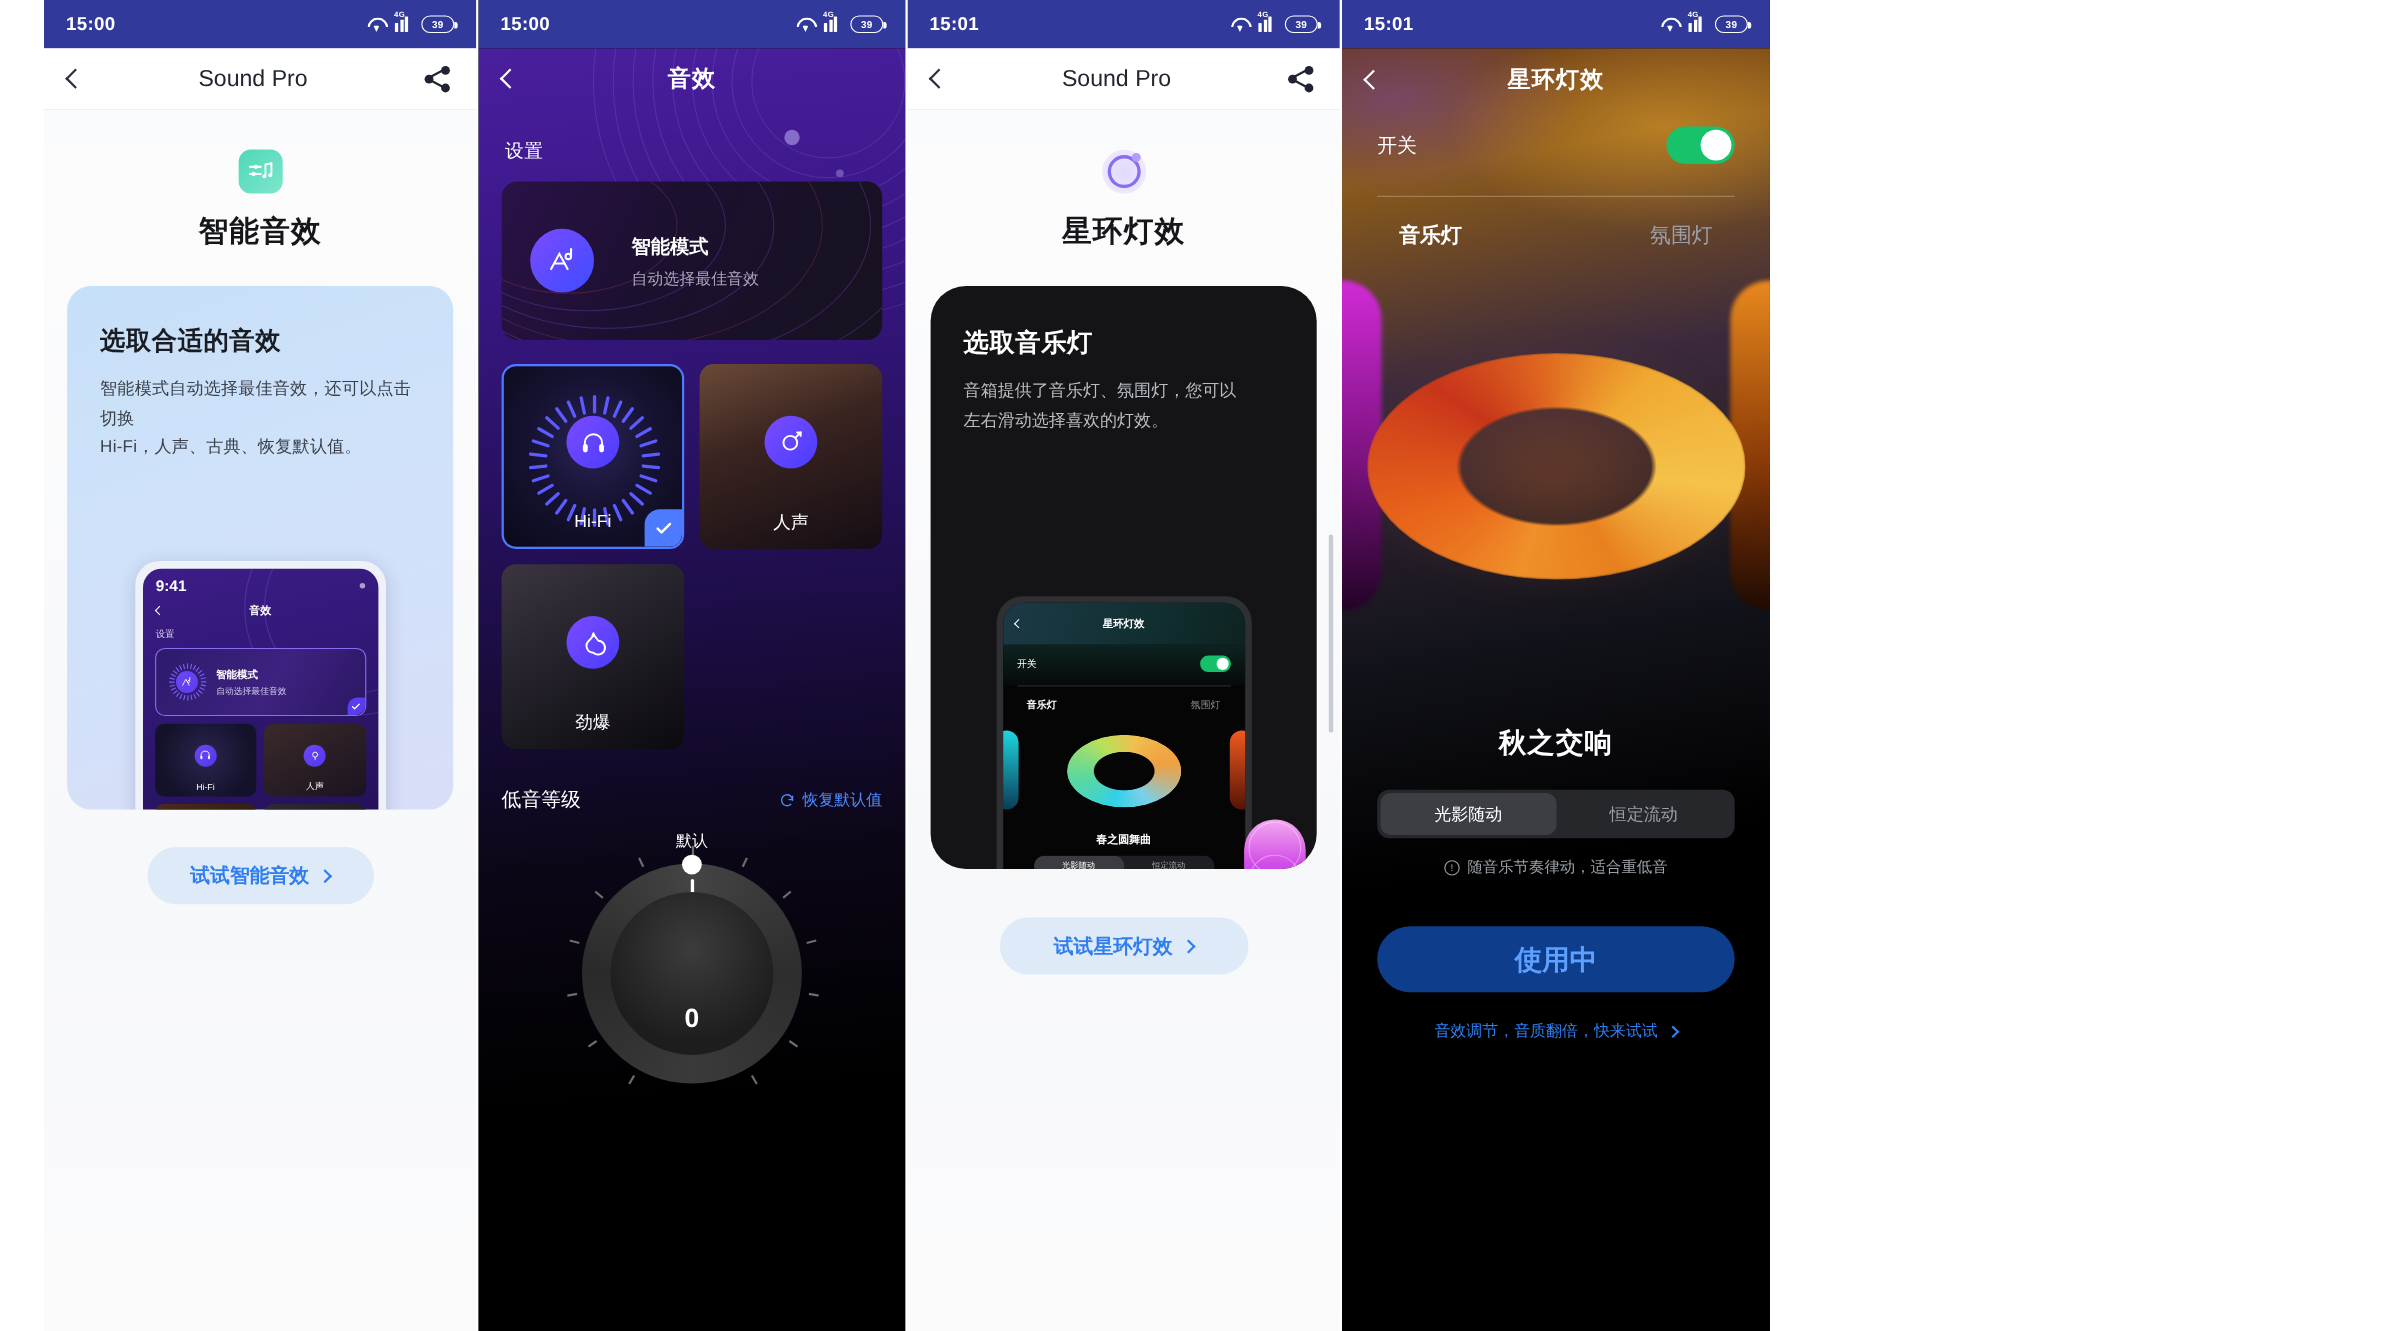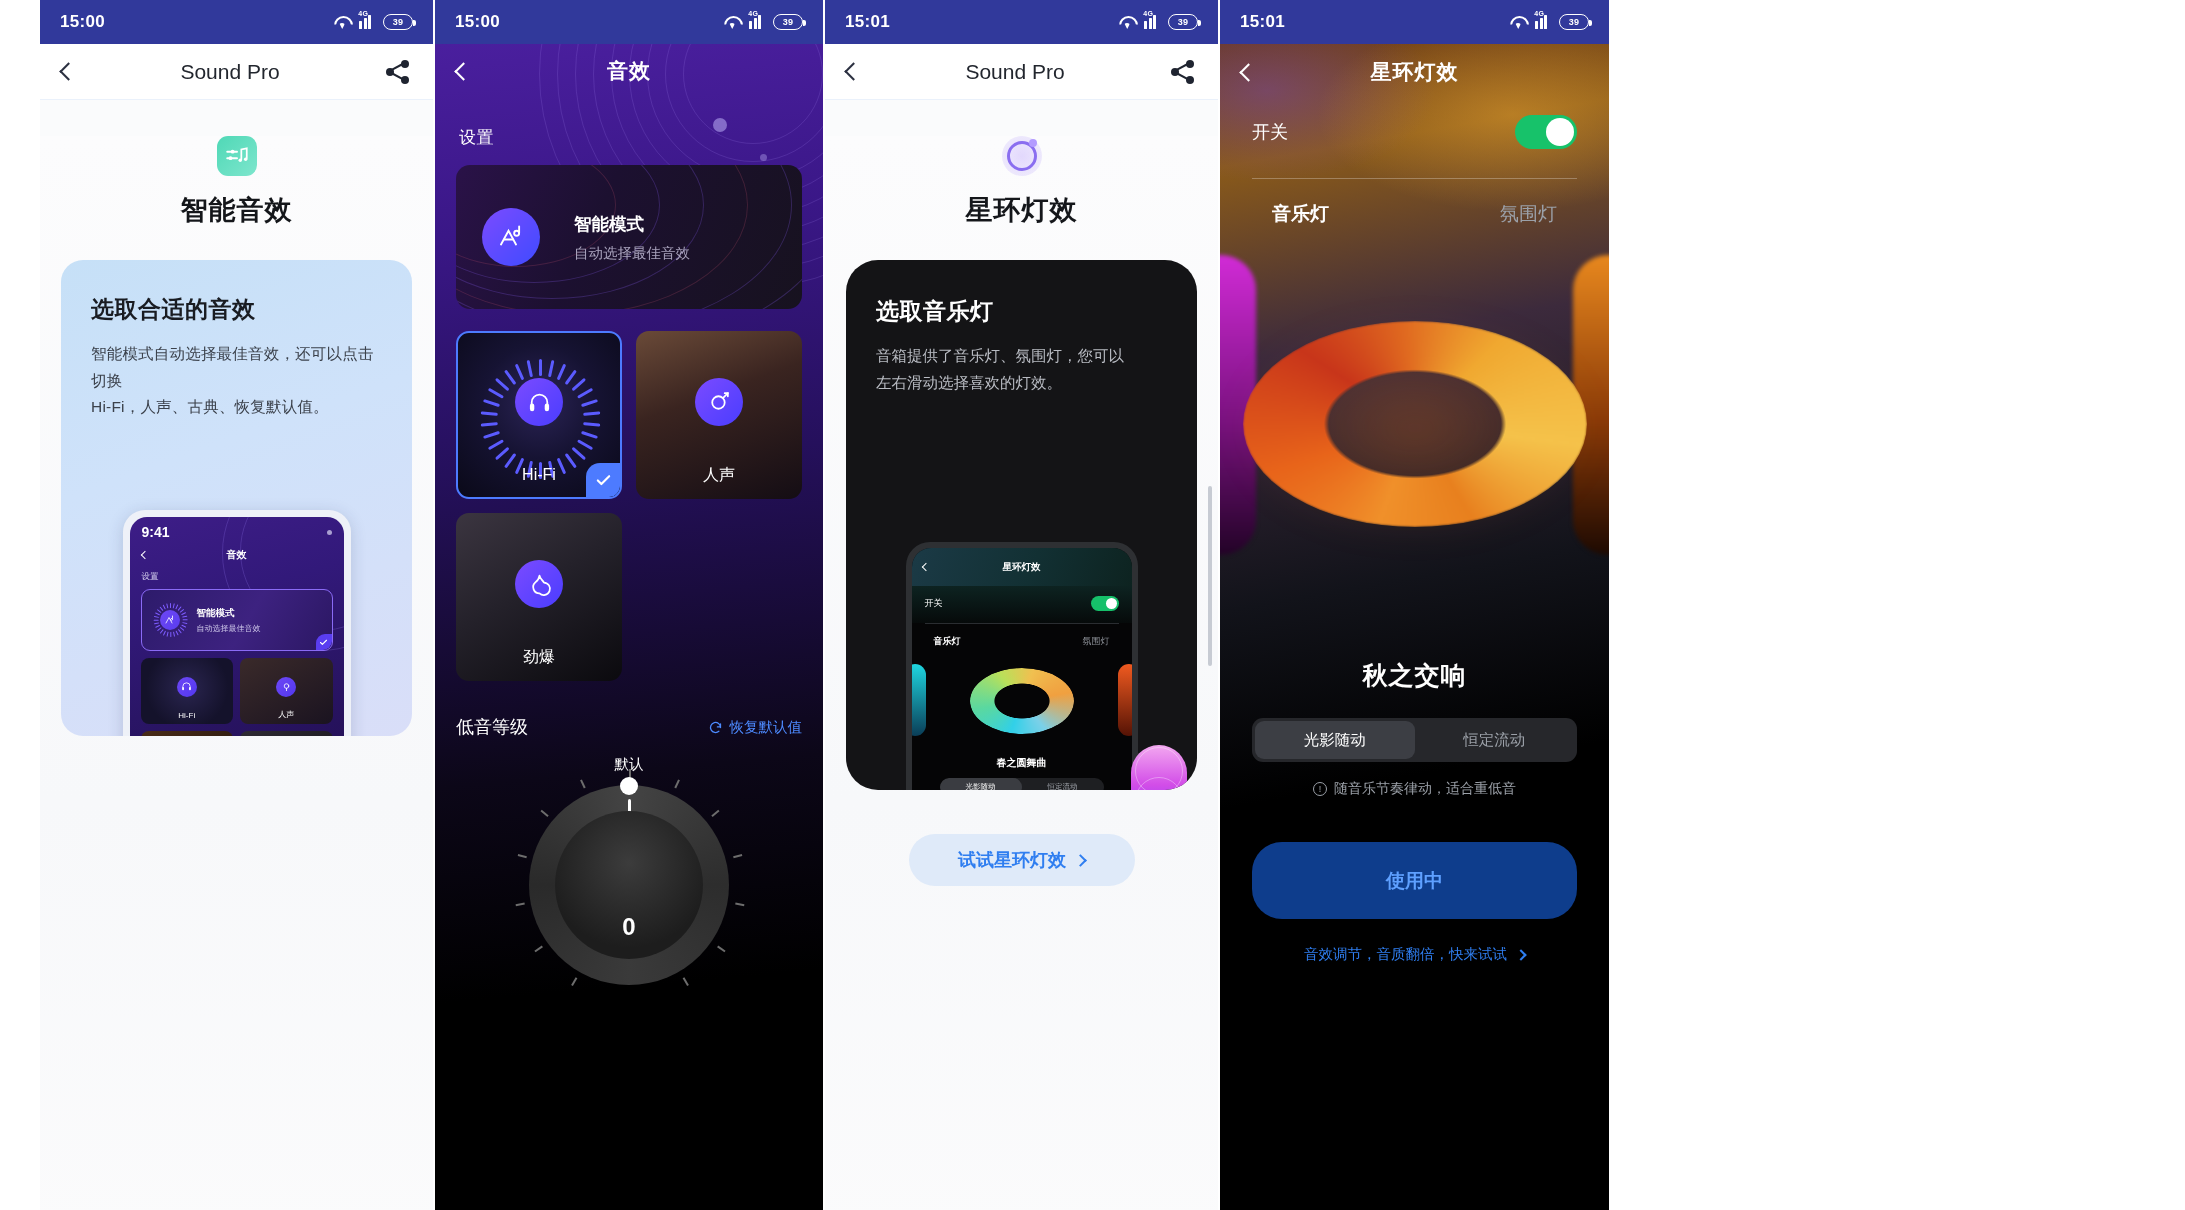--- a/index.html
+++ b/index.html
@@ -265,22 +265,22 @@
     background: radial-gradient(ellipse at 50% 50%, rgba(240,120,30,.30), transparent 68%); filter: blur(18px);}
   .p4-side{ position:absolute; top:20px; width:70px; height:300px; border-radius:38px;}
   .p4-side.l{ left:-34px; background:linear-gradient(180deg,#d12bd6,#7a1280 55%,#230327); filter:blur(2px);}
   .p4-side.r{ right:-34px; background:linear-gradient(180deg,#e8881e,#8a3a08 55%,#1e0a02); filter:blur(2px);}
   .p4-name{ text-align:center; color:#fff; font-size:25px; font-weight:bold; letter-spacing:1px; margin-top:4px; position:relative; z-index:2;}
   .p4-seg{ display:flex; margin:26px 32px 0; background:#26272b; border-radius:11px; height:44px; padding:3px; position:relative; z-index:2;}
   .p4-seg div{ flex:1; display:flex; align-items:center; justify-content:center; font-size:15.5px; color:#9ba0a8; border-radius:9px;}
   .p4-seg div.on{ background:#3c3e44; color:#fff;}
   .p4-hint{ display:flex; align-items:center; justify-content:center; gap:7px; color:#9ba0a8; font-size:14px; margin-top:18px; position:relative; z-index:2;}
   .p4-hint .i{ width:14px;height:14px;border:1.4px solid #9ba0a8;border-radius:50%; display:flex;align-items:center;justify-content:center;font-size:9px; font-style:normal;}
-  .p4-use{ margin:44px 32px 0; height:77px; border-radius:30px; background:#0e3d8c; display:flex; align-items:center; justify-content:center;
-    color:#5ea0ff; font-size:19px; font-weight:bold; position:relative; z-index:2;}
+  .p4-use{ margin:44px 32px 0; height:60px; border-radius:30px; background:#0e3d8c; display:flex; align-items:center; justify-content:center;
+    color:#5ea0ff; font-size:25px; font-weight:bold; position:relative; z-index:2;}
   .p4-link{ display:flex; align-items:center; justify-content:center; gap:10px; margin-top:26px; color:#2f7ef0; font-size:14.5px; position:relative; z-index:2;}
   .p4-link .ch{ width:8px;height:8px;border-top:2px solid #2f7ef0;border-right:2px solid #2f7ef0;transform:rotate(45deg);}
 
   
   .strip{ position:absolute; right:10px; top:485px; width:56px; height:250px; border-radius:28px; overflow:hidden; z-index:5;
     background: linear-gradient(180deg,#f3a8f0 0%, #d24de8 16%, #7a3dff 33%, #3f7dff 50%, #35c6e8 66%, #4fd870 82%, #f0a030 94%, #f05a20 100%);}
   .strip i{ position:absolute; left:4px; right:4px; height:48px; border-radius:50%; border:1px solid rgba(255,255,255,.35);}
 </style>
 </head>
 <body>
@@ -426,20 +426,24 @@
               <div class="ms-tile t-bass">
                 
                 
               </div>
             </div>
 
           </div>
         </div>
       </div>
 
+      <div class="pill-btn">
+        <span>试试智能音效</span>
+        <span class="pill-chev"></span>
+      </div>
     </div>
   </div>
 
   <div class="gap"></div>
 
   <div class="panel p2">
     <div class="statusbar">
       <div>15:00</div>
       <div class="sb-right">
         <div class="ico-wifi"></div>

